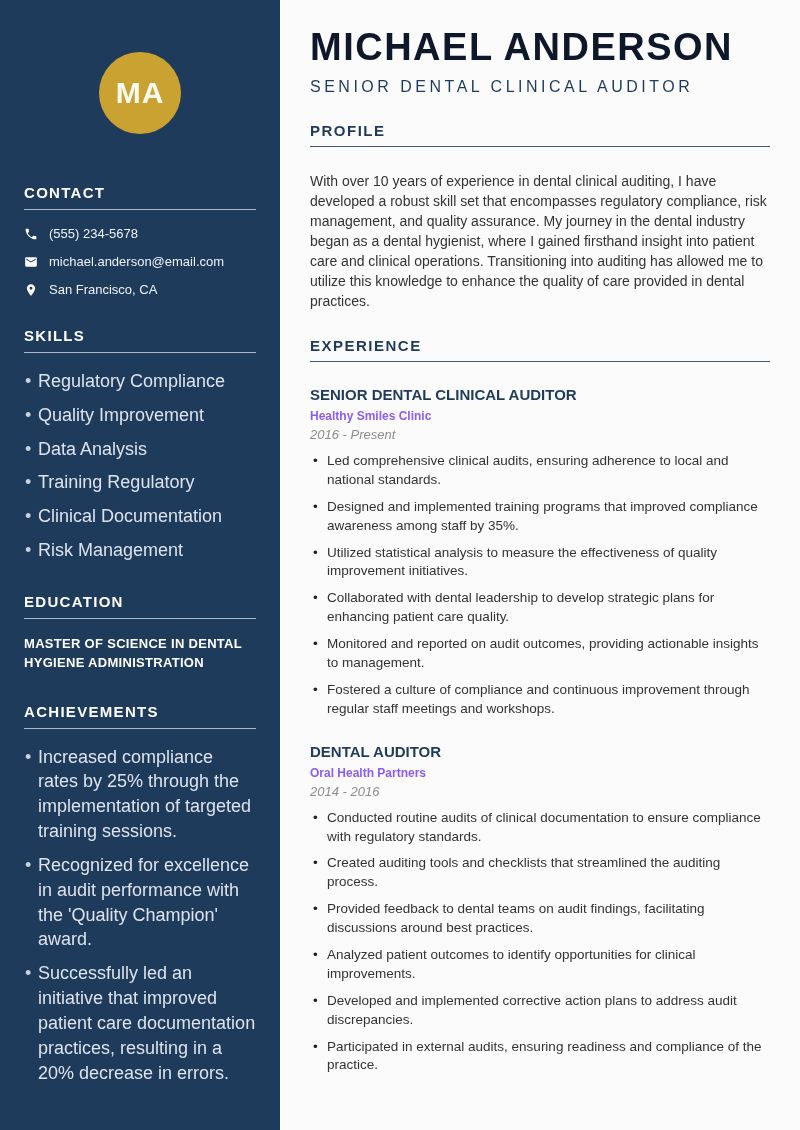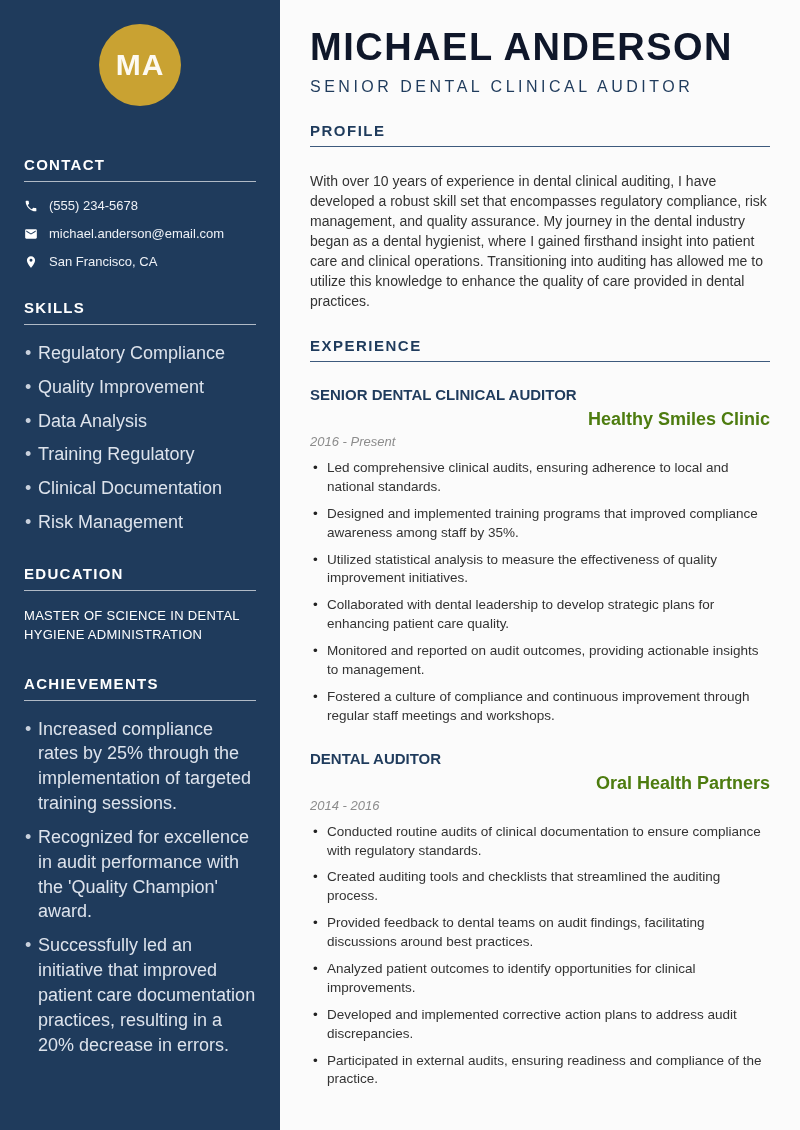--- a/index.html
+++ b/index.html
@@ -15,21 +15,21 @@
     background: #fbfbfb;
     overflow: hidden;
   }
 
   
   .sidebar {
     flex: 0 0 280px;
     width: 280px;
     background: #1f3b5c;
     color: #e9edf3;
-    padding: 24px 24px 30px 24px;
+    padding: 52px 24px 30px 24px;
   }
   .avatar {
     width: 82px;
     height: 82px;
     border-radius: 50%;
     background: #c9a232;
     color: #fdfaf2;
     display: flex;
     align-items: center;
     justify-content: center;
@@ -73,21 +73,21 @@
     line-height: 1.38;
   }
   .side-list li::before {
     content: "•";
     position: absolute;
     left: 1px;
     color: #c9d1dd;
   }
   .degree {
     font-size: 13px;
-    font-weight: 400;
+    font-weight: 700;
     color: #ffffff;
     letter-spacing: 0.3px;
     line-height: 1.45;
     text-transform: uppercase;
   }
 
   
   .main {
     flex: 1;
     padding: 28px 30px 0 30px;
@@ -123,25 +123,24 @@
     color: #333333;
   }
   .job { margin-bottom: 24px; }
   .job-title {
     font-size: 15px;
     font-weight: 700;
     color: #1f3b5c;
     margin-bottom: 6px;
   }
   .company {
-    font-size: 18px;
-    font-weight: 700;
-    color: #4d7c0f;
+    font-size: 12px;
+    font-weight: 700;
+    color: #8b5cf6;
     margin-bottom: 4px;
-    text-align: right;
   }
   .dates {
     font-size: 13px;
     font-style: italic;
     color: #8c8c8c;
     margin-bottom: 10px;
   }
   .job-bullets { list-style: none; }
   .job-bullets li {
     position: relative;

